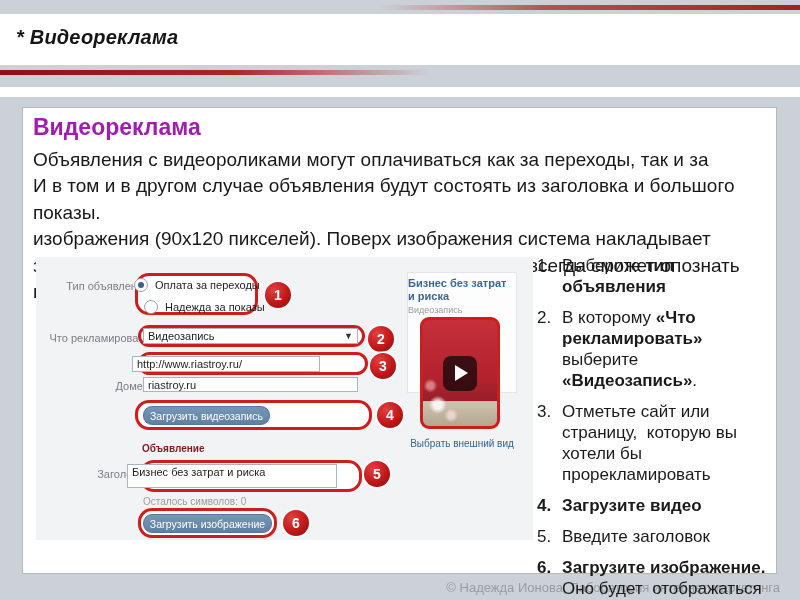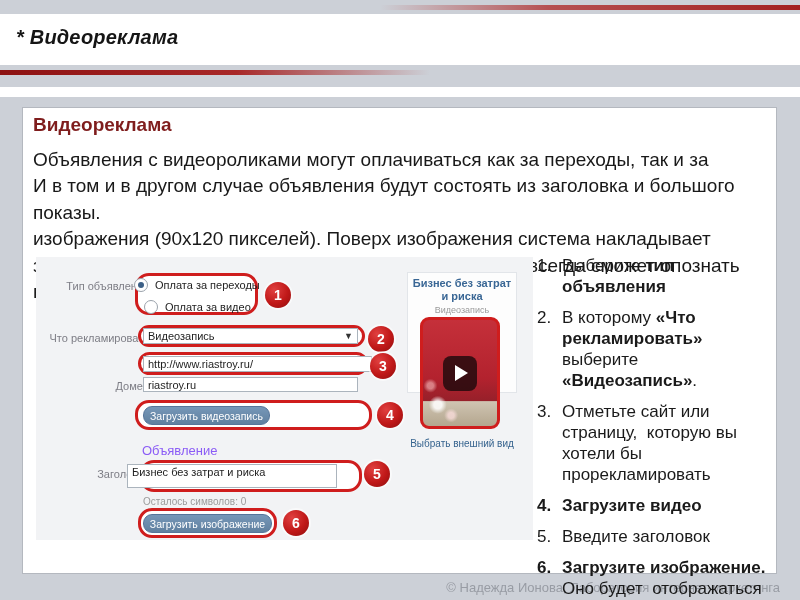--- a/index.html
+++ b/index.html
@@ -10,21 +10,21 @@
   .band-thin{top:87px;height:10px;}
   .redline-top{position:absolute;top:5px;left:380px;right:0;height:5px;
 ature:none;background:linear-gradient(to right,rgba(168,36,36,0) 0%,rgba(176,48,48,.8) 40%,#a32121 100%);}
   .redline-bottom{position:absolute;top:70px;left:0;width:430px;height:5px;
          background:linear-gradient(to right,#8d1212 0%,#a82828 55%,rgba(168,40,40,0) 100%);}
   .slide-title{position:absolute;left:16px;top:26px;font-size:20px;font-weight:bold;
          font-style:italic;color:#151515;letter-spacing:.2px;}
 
   .card{position:absolute;left:22px;top:107px;width:753px;height:465px;background:#fff;
         border:1px solid #b4b8bf;z-index:1;}
-  .card-heading{position:absolute;left:10px;top:6px;font-size:19px;font-weight:bold;color:#7f1d1d;}
+  .card-heading{position:absolute;left:10px;top:6px;font-size:23px;font-weight:bold;color:#a21caf;}
   .paragraph{position:absolute;left:10px;top:39px;}
   .para-line{white-space:nowrap;font-size:19px;line-height:26.4px;color:#191919;}
 
   
   .form-shot{position:absolute;left:36px;top:257px;width:497px;height:283px;
         background:#f2f3f5;z-index:3;font-size:11px;color:#1e1e1e;}
   .flabel{position:absolute;left:0;width:116px;text-align:right;color:#7d7d85;font-size:11px;}
   .outline{position:absolute;border:3px solid #cf1d1d;border-radius:14px;background:#fff;box-sizing:border-box;}
   .badge{position:absolute;width:26px;height:26px;border-radius:50%;z-index:6;
         background:radial-gradient(circle at 35% 30%,#e04040 0%,#c01818 55%,#8e0e0e 100%);
@@ -34,26 +34,26 @@
   .radio-circle{width:12px;height:12px;border-radius:50%;border:1px solid #9aa2ab;background:#fff;
         display:flex;align-items:center;justify-content:center;}
   .radio-circle.selected::after{content:"";width:6px;height:6px;border-radius:50%;background:#3c6087;}
   .vk-input{position:absolute;background:#fff;border:1px solid #abb4bd;box-sizing:border-box;
         font-size:11px;color:#1e1e1e;padding:1px 4px;overflow:hidden;white-space:nowrap;z-index:5;}
   .vk-select{display:flex;align-items:center;justify-content:space-between;}
   .caret{font-size:9px;color:#333;}
   .vk-btn{position:absolute;background:linear-gradient(#7697b8,#60809f);border:1px solid #56759a;
         border-radius:9px;color:#fff;font-size:10.5px;display:flex;align-items:center;justify-content:center;
         box-sizing:border-box;z-index:5;cursor:pointer;}
-  .section-header{position:absolute;font-size:13px;font-weight:normal;color:#8b5cf6;}
+  .section-header{position:absolute;font-size:10px;font-weight:bold;color:#7f1d1d;}
   .chars-left{position:absolute;font-size:10px;color:#9b9b9b;}
 
   
   .preview{position:absolute;left:371px;top:15px;width:110px;height:121px;background:#fdfdfd;
-        border:1px solid #e2e5e9;box-sizing:border-box;text-align:center;}
+        border:1px solid #e2e5e9;box-sizing:border-box;}
   .preview-title{margin-top:4px;font-size:11px;line-height:13px;font-weight:bold;color:#3a6795;cursor:pointer;}
   .preview-sub{margin-top:2px;font-size:9px;color:#9a9a9a;}
   .thumb{position:absolute;left:12px;top:44px;width:80px;height:112px;border:3px solid #cf1d1d;
         border-radius:9px;box-sizing:border-box;display:flex;align-items:center;justify-content:center;
         background:
           radial-gradient(circle at 20% 80%,rgba(255,255,255,.85) 0 4px,rgba(255,255,255,0) 9px),
           radial-gradient(circle at 38% 90%,rgba(255,225,225,.7) 0 3px,rgba(255,255,255,0) 7px),
           radial-gradient(circle at 10% 62%,rgba(255,205,205,.55) 0 3px,rgba(255,255,255,0) 7px),
           linear-gradient(180deg,#c5303a 0%,#b3222e 55%,#97202a 76%,#cfc4b2 77%,#b4a68e 100%);}
   .play{width:34px;height:35px;border-radius:8px;background:rgba(26,9,11,.8);
@@ -98,34 +98,34 @@
   <div class="form-shot">
 
     <div class="flabel" style="top:23px">Тип объявления:</div>
     <div class="outline" style="left:99px;top:16px;width:123px;height:42px"></div>
     <div class="radio-row" style="left:98px;top:21px">
       <span class="radio-circle selected"></span>
       <span>Оплата за переходы</span>
     </div>
     <div class="radio-row" style="left:108px;top:43px">
       <span class="radio-circle"></span>
-      <span>Оплата за видео</span>
+      <span>Надежда за показы</span>
     </div>
     <div class="badge" style="left:229px;top:25px">1</div>
 
     <div class="flabel" style="top:75px">Что рекламировать:</div>
     <div class="outline" style="left:102px;top:68px;width:227px;height:22px"></div>
     <div class="vk-input vk-select" style="left:107px;top:71px;width:215px;height:16px">
       <span>Видеозапись</span>
       <span class="caret">▼</span>
     </div>
     <div class="badge" style="left:332px;top:69px">2</div>
 
     <div class="outline" style="left:102px;top:95px;width:230px;height:23px"></div>
-    <div class="vk-input" style="left:107px;top:99px;width:229px;height:16px">http://www.riastroy.ru/</div>
+    <div class="vk-input" style="left:96px;top:99px;width:188px;height:16px">http://www.riastroy.ru/</div>
     <div class="badge" style="left:334px;top:96px">3</div>
 
     <div class="flabel" style="top:123px">Домен:</div>
     <div class="vk-input" style="left:107px;top:120px;width:215px;height:15px">riastroy.ru</div>
 
     <div class="outline" style="left:99px;top:143px;width:237px;height:30px"></div>
     <div class="vk-btn" style="left:107px;top:149px;width:127px;height:19px">Загрузить видеозапись</div>
     <div class="badge" style="left:341px;top:145px">4</div>
 
     <div class="section-header" style="left:106px;top:186px">Объявление</div>

